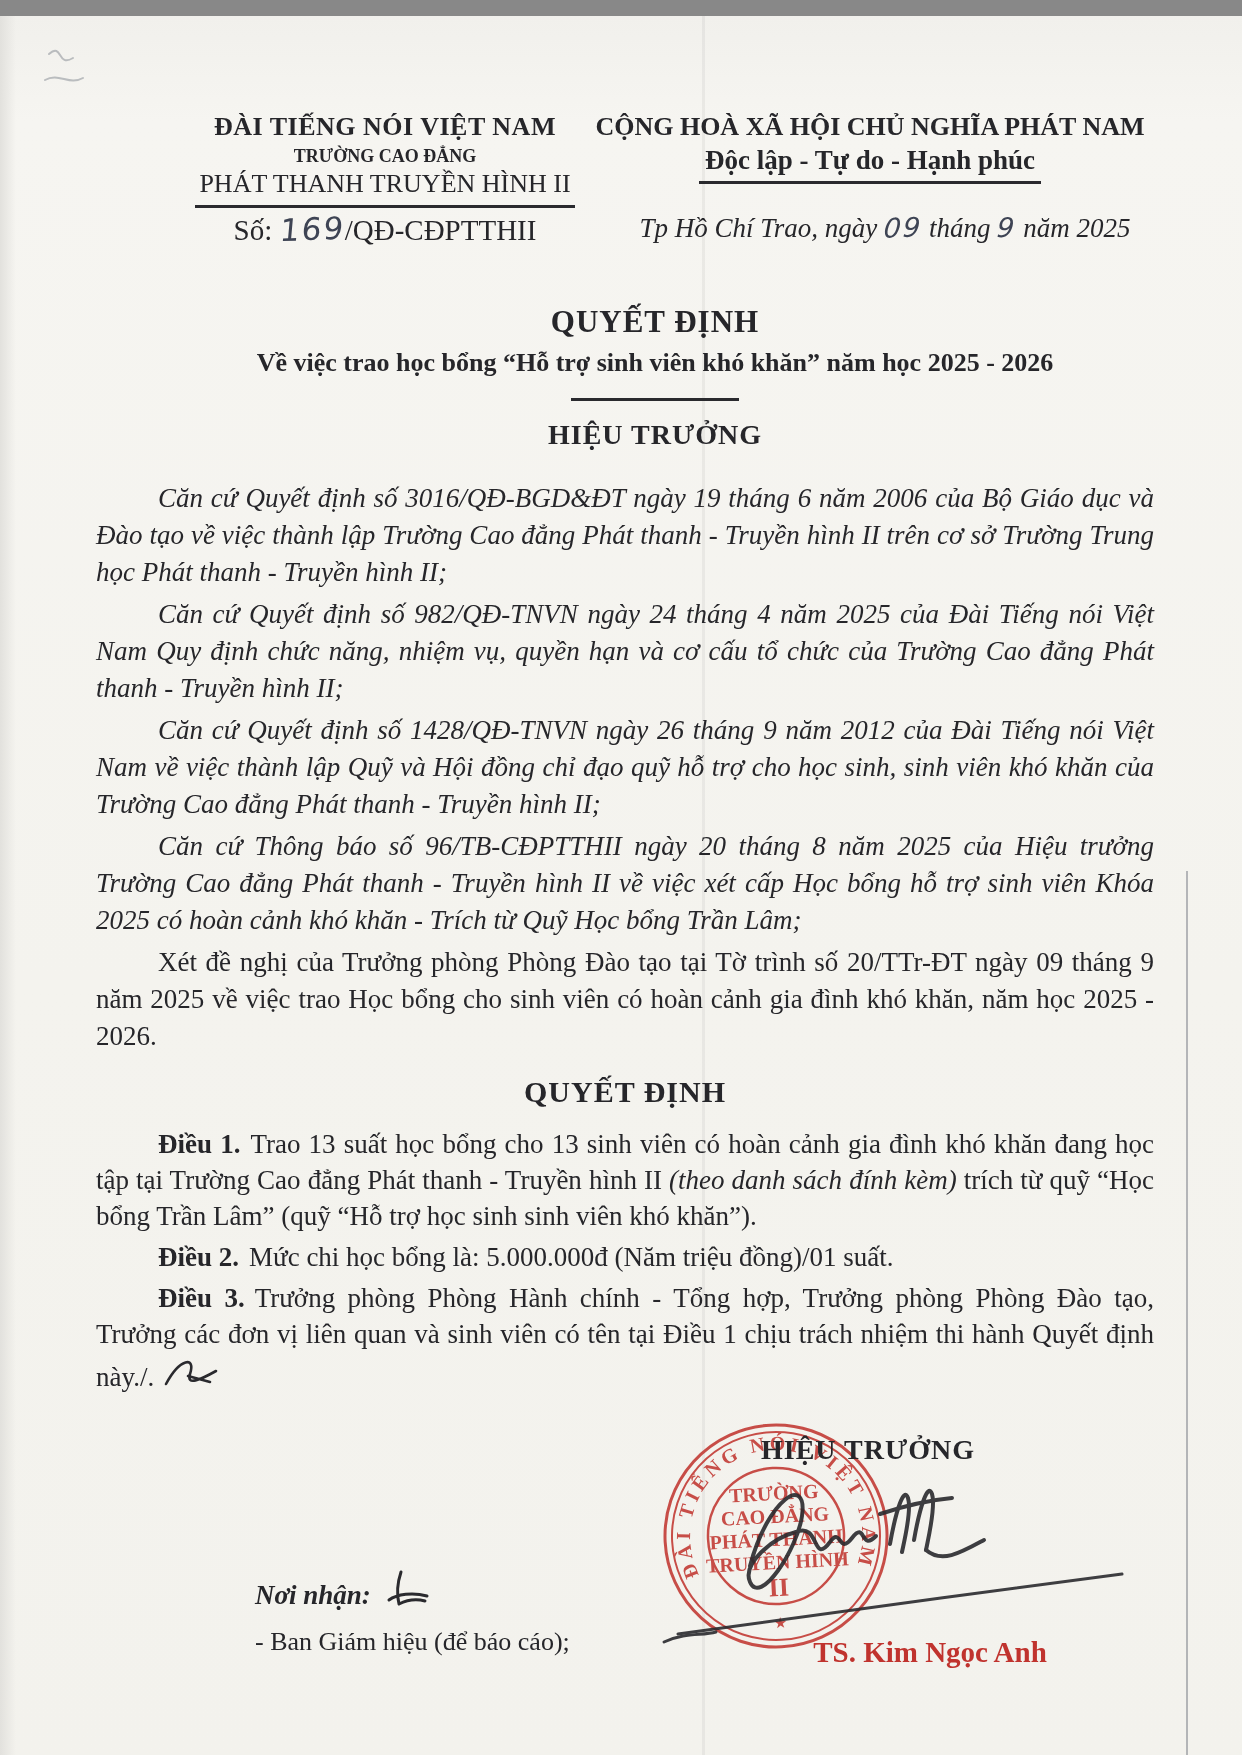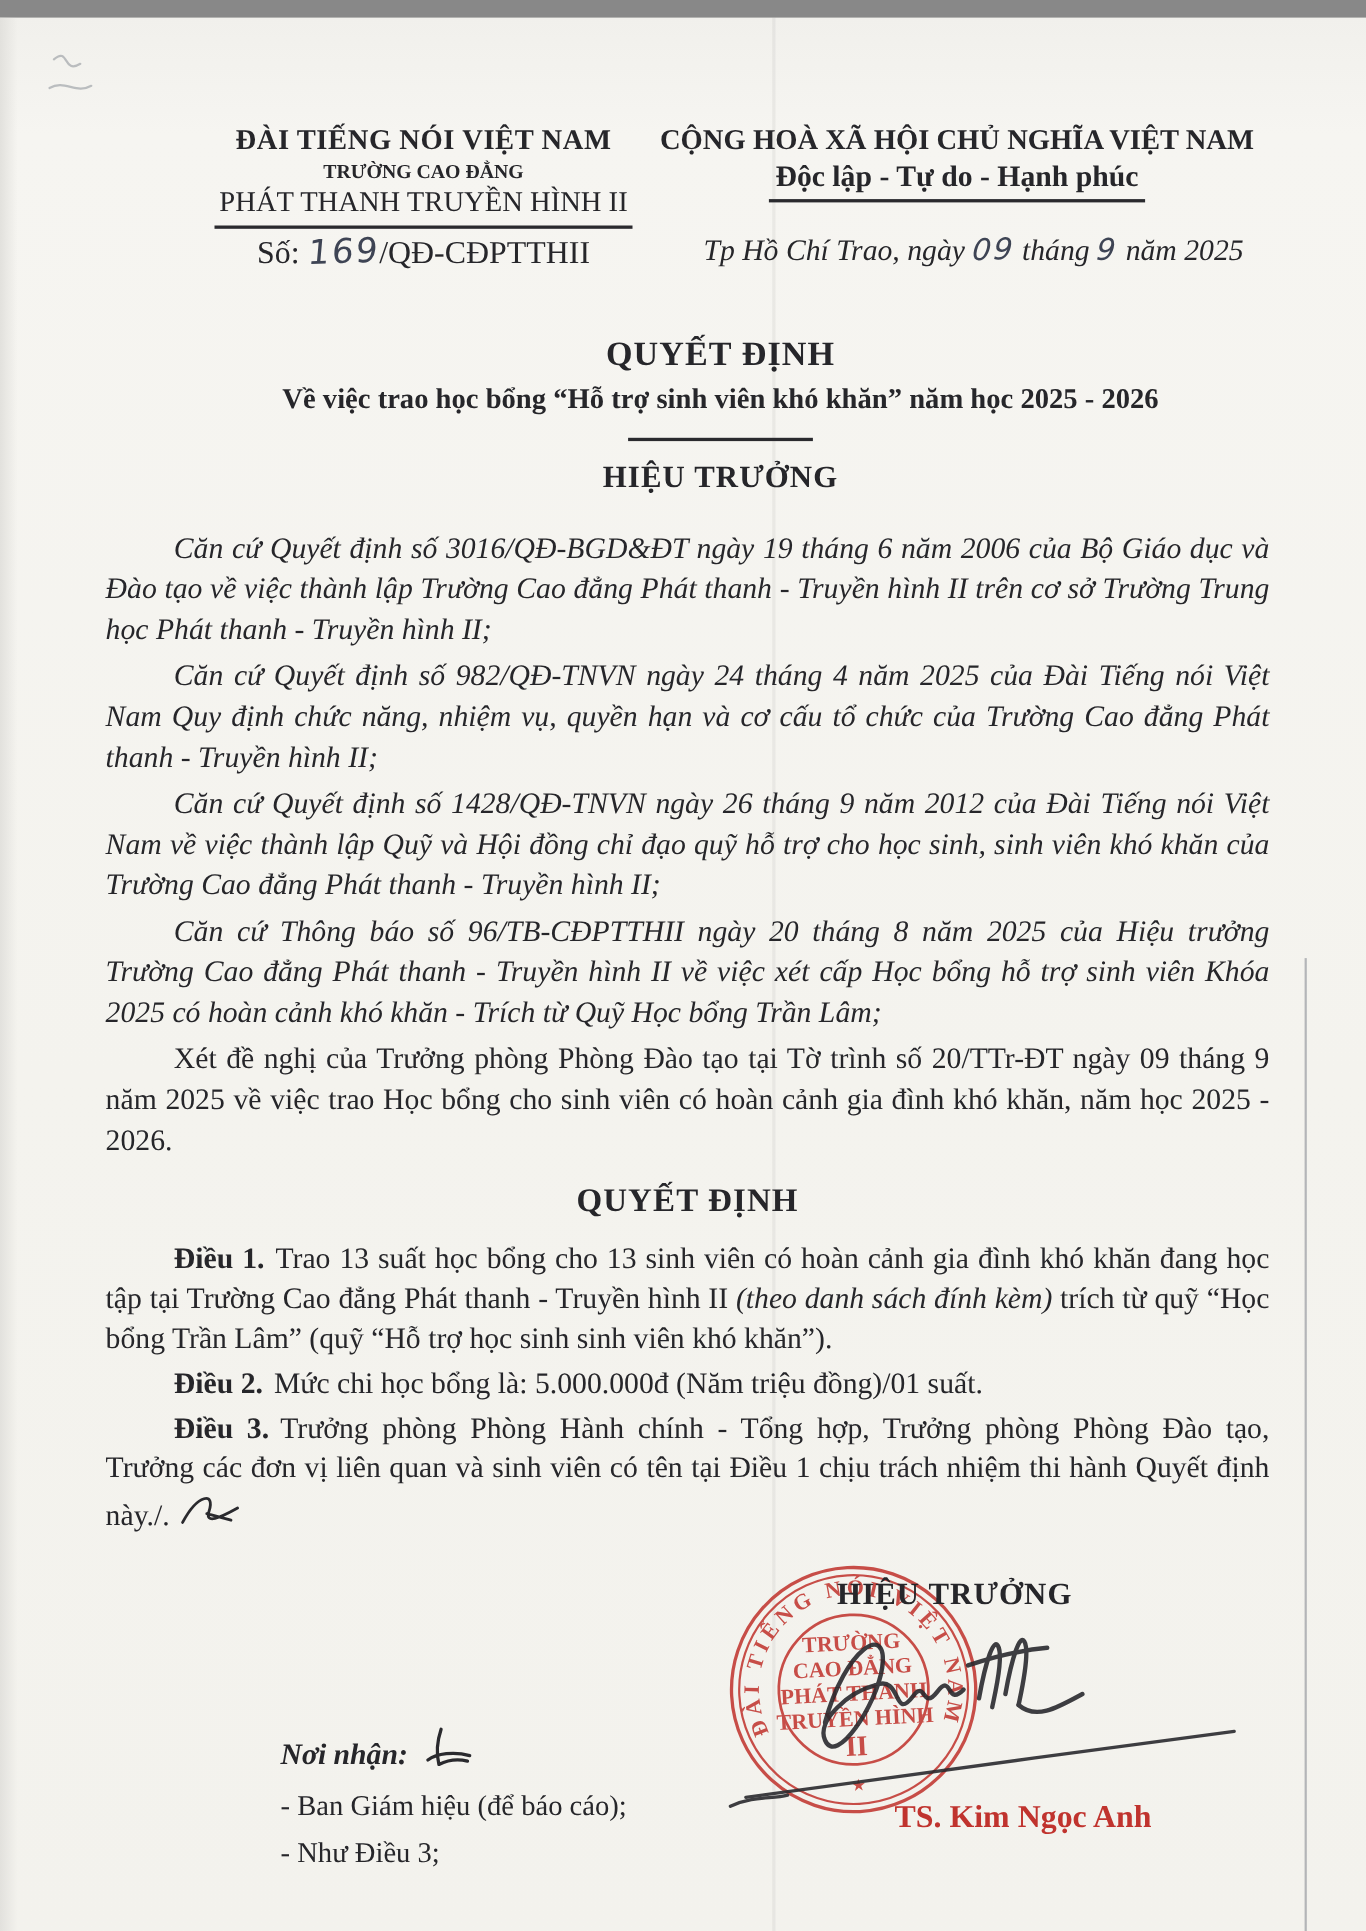--- a/index.html
+++ b/index.html
@@ -79,21 +79,21 @@
     <div class="l1">ĐÀI TIẾNG NÓI VIỆT NAM</div>
     <div class="l2">TRƯỜNG CAO ĐẲNG</div>
     <div><span class="l3">PHÁT THANH TRUYỀN HÌNH II</span></div>
   </div>
   <div class="doc-no">
     <span>Số:</span>
     <span class="hand">169</span><span>/QĐ-CĐPTTHII</span>
   </div>
 
   <div class="hdr-right">
-    <div class="l1">CỘNG HOÀ XÃ HỘI CHỦ NGHĨA VIỆT NAM</div>
+    <div class="l1">CỘNG HOÀ XÃ HỘI CHỦ NGHĨA PHÁT NAM</div>
     <div><span class="l2">Độc lập - Tự do - Hạnh phúc</span></div>
   </div>
   <div class="dateline">
     <span>Tp Hồ Chí Trao, ngày</span>
     <span class="hand">09</span>
     <span>tháng</span>
     <span class="hand">9</span>
     <span>năm 2025</span>
   </div>
 
@@ -122,21 +122,20 @@
         </svg></p>
   </div>
 
   <div class="recipients">
     <span class="rl">Nơi nhận:</span>
     <svg class="mark-inline" width="52" height="46" viewBox="0 0 52 46">
       <path d="M20 6 C 16 18, 16 30, 18 38 M8 34 C 16 28, 32 26, 46 30 M18 38 C 26 34, 36 33, 44 35" fill="none" stroke="#2a2a2e" stroke-width="3" stroke-linecap="round"></path>
     </svg>
     <ul>
       <li>- Ban Giám hiệu (để báo cáo);</li>
-      <li>- Như Điều 3;</li>
     </ul>
   </div>
 
   <svg class="stamp" viewBox="0 0 240 240">
     <g transform="rotate(-3 120 120)" fill="none" stroke="#c4403a">
       <circle cx="120" cy="120" r="111" stroke-width="3"></circle>
       <circle cx="120" cy="120" r="104" stroke-width="2"></circle>
       <circle cx="120" cy="120" r="68" stroke-width="2.5"></circle>
       <path id="rimPath" d="M 39.2 149.4 A 86 86 0 1 1 200.8 149.4" stroke="none"></path>
       <text font-size="20" font-weight="bold" fill="#c4403a" stroke="none" letter-spacing="4">

